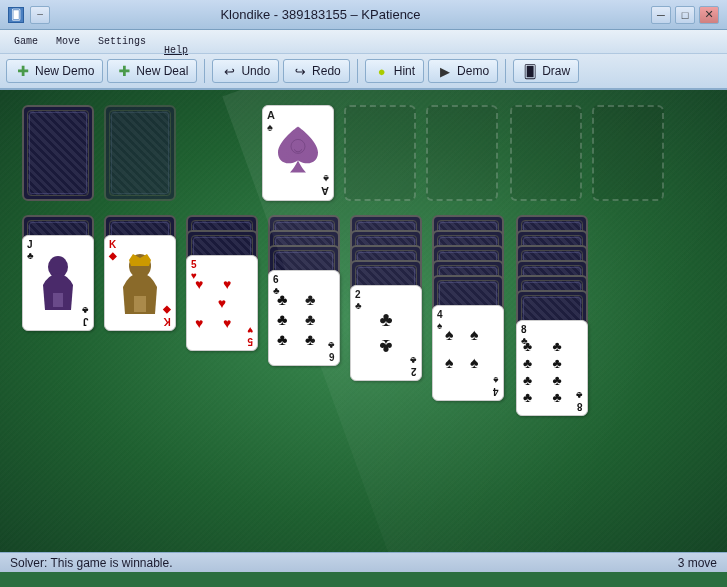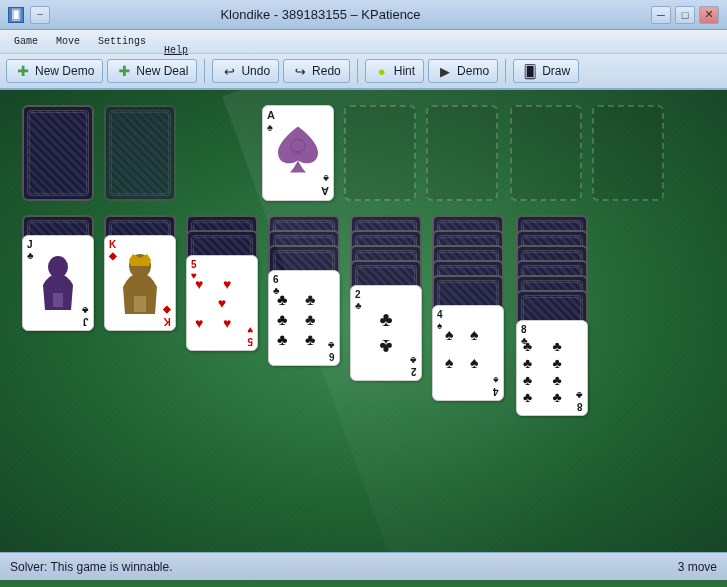--- a/index.html
+++ b/index.html
@@ -201,21 +201,21 @@
       width: 72px;
       height: 96px;
       border: 2px dashed rgba(255,255,255,0.2);
       border-radius: 6px;
       background: rgba(0,0,0,0.1);
     }
 
     
     #status-bar {
       background: linear-gradient(to bottom, #c4d4e8, #b0c4dc);
-      height: 28px;
+      height: 20px;
       display: flex;
       align-items: center;
       justify-content: space-between;
       padding: 0 10px;
       border-top: 1px solid #8aaccc;
       font-size: 12px;
       color: #1a1a2e;
     }
 
     

